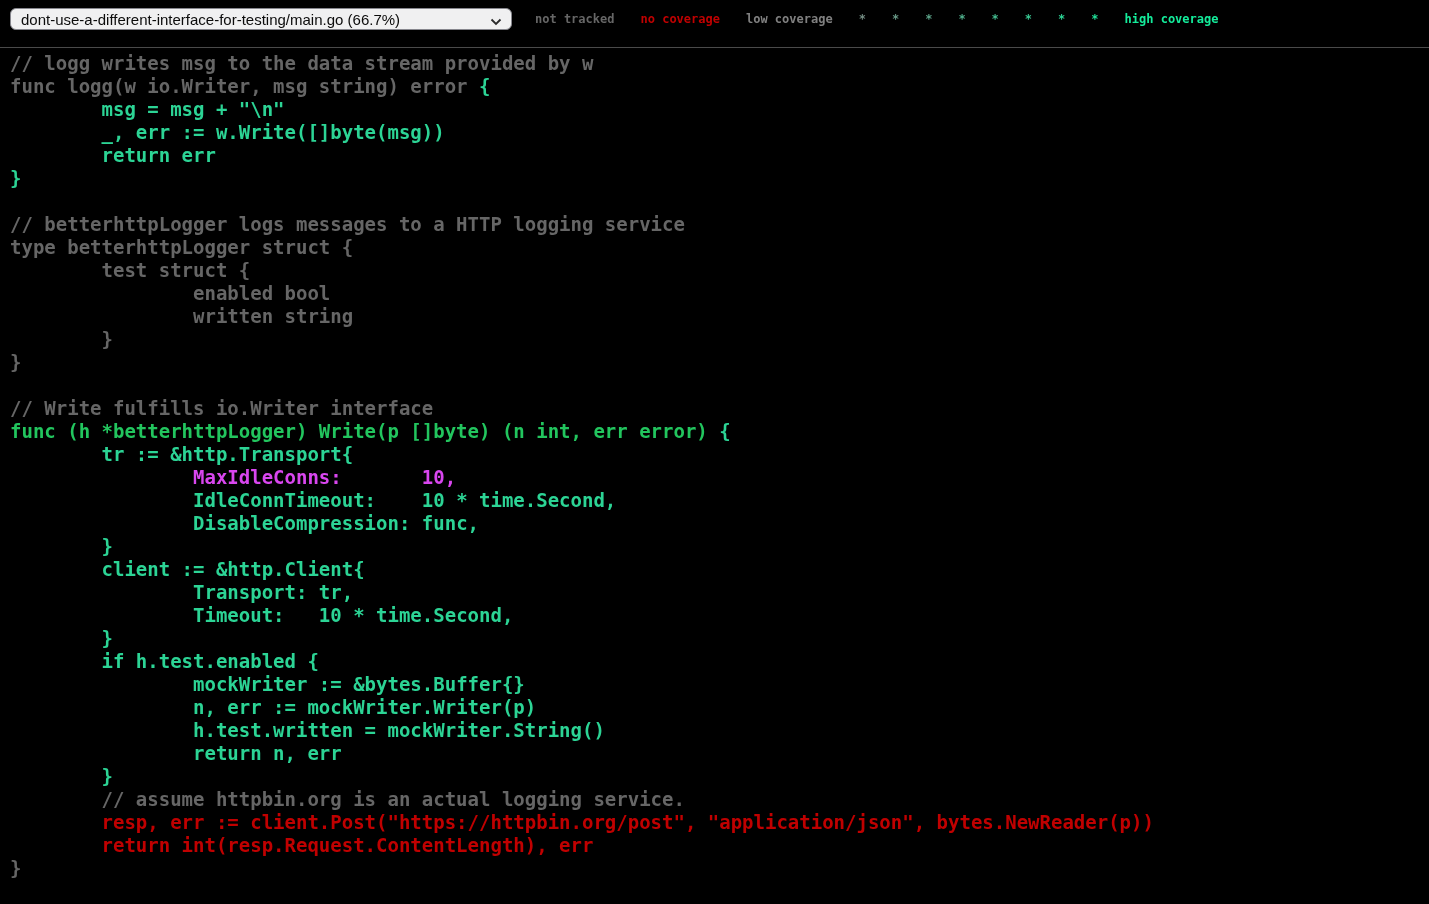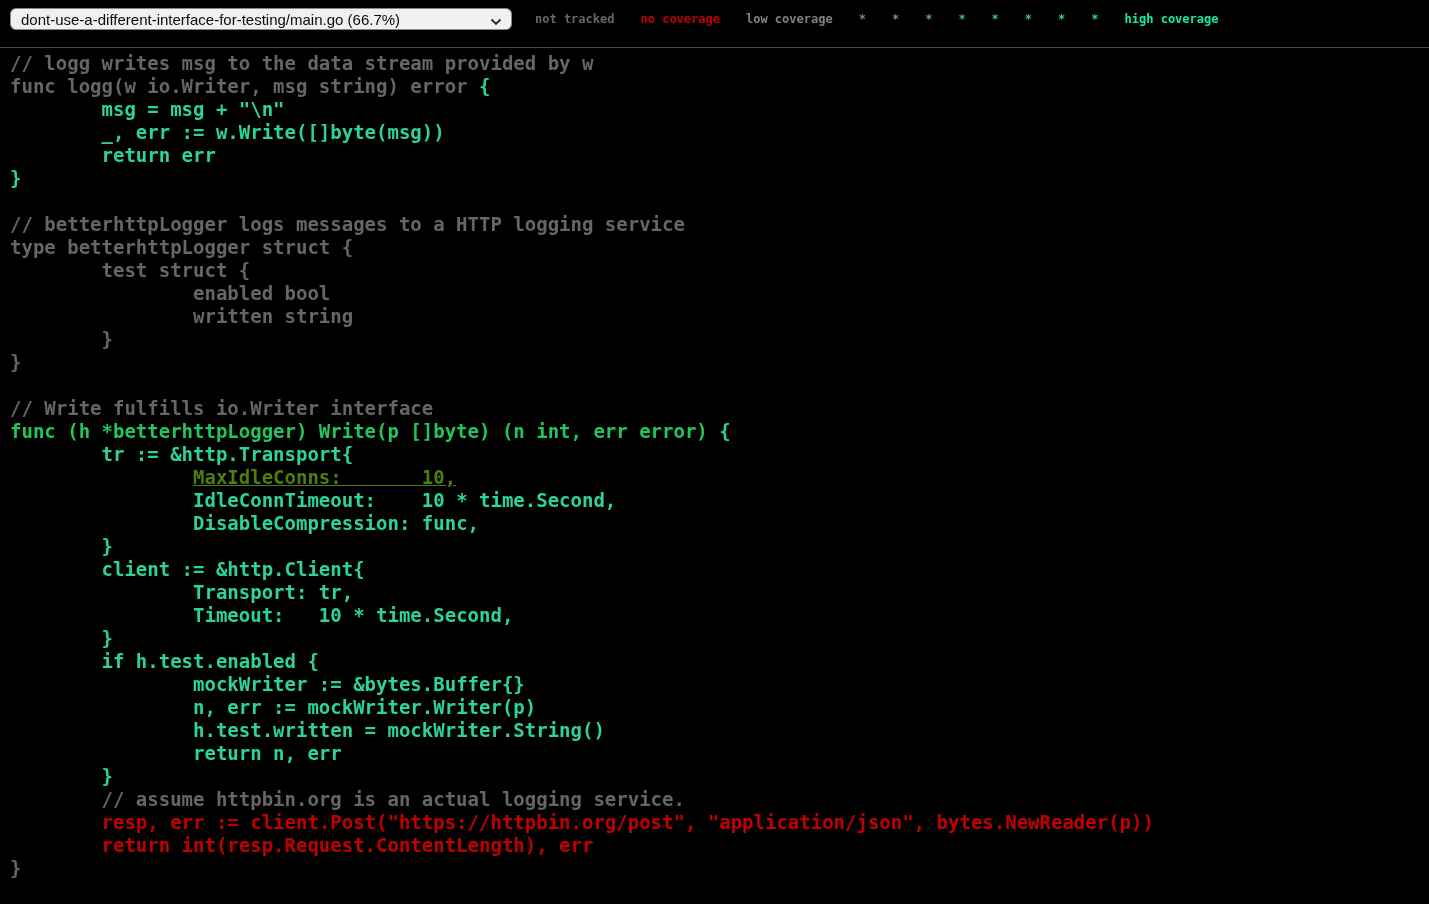--- a/index.html
+++ b/index.html
@@ -82,21 +82,21 @@
 <span style="color: rgb(102, 102, 102);">type betterhttpLogger struct {</span>
 <span style="color: rgb(102, 102, 102);">	test struct {</span>
 <span style="color: rgb(102, 102, 102);">		enabled bool</span>
 <span style="color: rgb(102, 102, 102);">		written string</span>
 <span style="color: rgb(102, 102, 102);">	}</span>
 <span style="color: rgb(102, 102, 102);">}</span>
 
 <span style="color: rgb(102, 102, 102);">// Write fulfills io.Writer interface</span>
 <span style="color: #22c55e;">func (h *betterhttpLogger) Write(p []byte) (n int, err error) </span><span style="color: rgb(44, 212, 149);">{</span>
 <span style="color: rgb(44, 212, 149);">	tr := &amp;http.Transport{</span>
-<span style="color: #4d7c0f; text-decoration: underline;">		MaxIdleConns:       10,</span>
+<span style="color: #d946ef;">		MaxIdleConns:       10,</span>
 <span style="color: rgb(44, 212, 149);">		IdleConnTimeout:    10 * time.Second,</span>
 <span style="color: rgb(44, 212, 149);">		DisableCompression: func,</span>
 <span style="color: rgb(44, 212, 149);">	}</span>
 <span style="color: rgb(44, 212, 149);">	client := &amp;http.Client{</span>
 <span style="color: rgb(44, 212, 149);">		Transport: tr,</span>
 <span style="color: rgb(44, 212, 149);">		Timeout:   10 * time.Second,</span>
 <span style="color: rgb(44, 212, 149);">	}</span>
 <span style="color: rgb(44, 212, 149);">	if h.test.enabled {</span>
 <span style="color: rgb(44, 212, 149);">		mockWriter := &amp;bytes.Buffer{}</span>
 <span style="color: rgb(44, 212, 149);">		n, err := mockWriter.Writer(p)</span>

